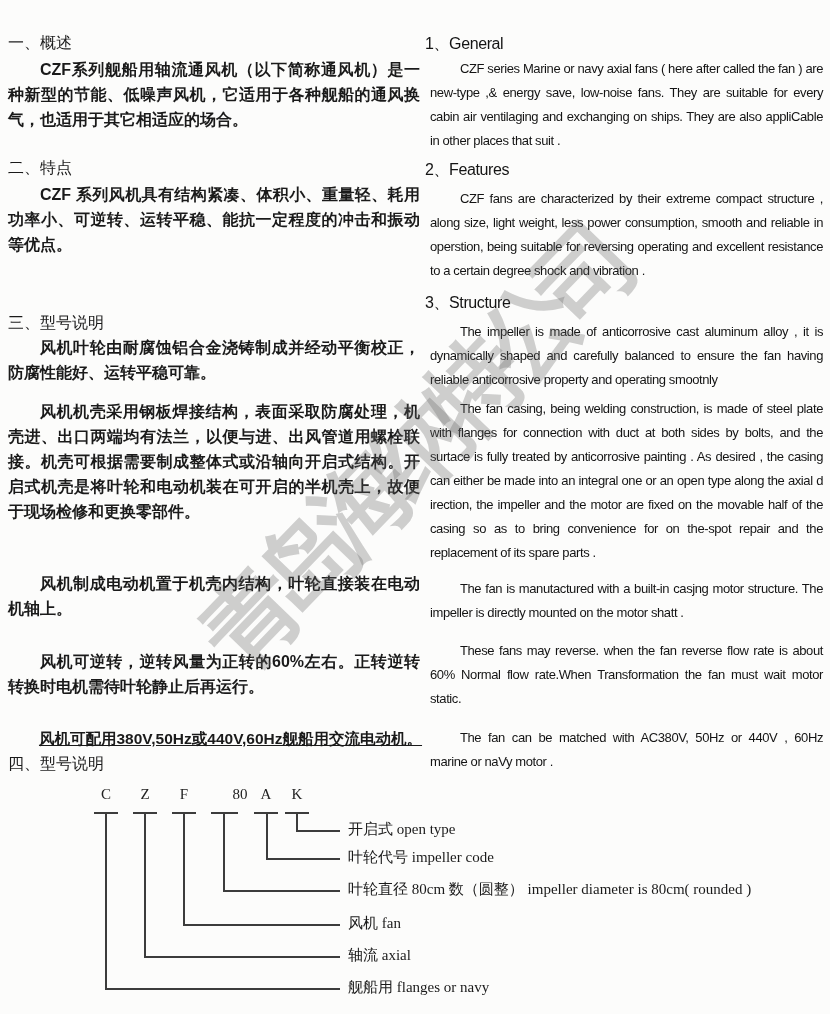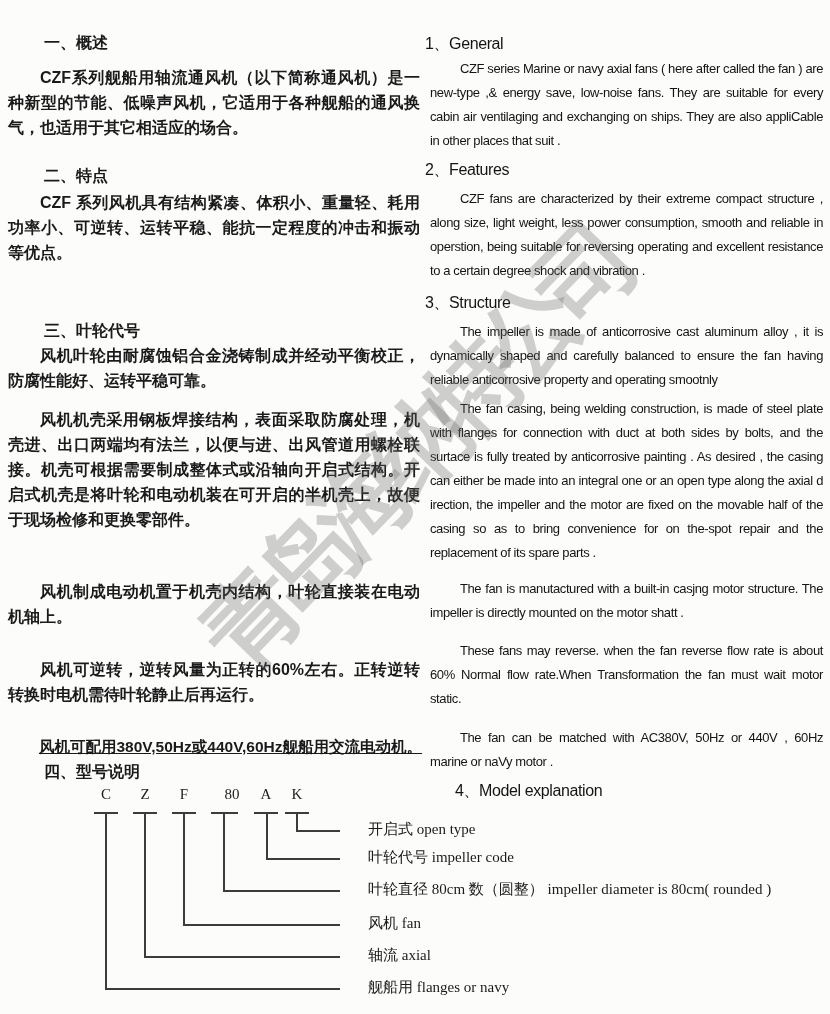--- a/index.html
+++ b/index.html
@@ -31,21 +31,21 @@
   .col-zh {
     position: absolute;
     left: 8px;
     top: 0;
     width: 412px;
     font-size: 16px;
     line-height: 25px;
     font-weight: 600;
     z-index: 2;
   }
-  .col-zh .heading { font-weight: 700; margin-left: 36px; }
+  .col-zh .heading { font-weight: 400; }
   .col-zh p { margin: 0; text-indent: 2em; text-align: justify; }
   .col-zh p.oneline { font-size: 15.5px; white-space: nowrap; text-align: left; text-decoration: underline; }
   
   .col-en {
     position: absolute;
     left: 425px;
     top: 0;
     width: 403px;
     font-size: 13px;
     line-height: 24px;
@@ -60,67 +60,66 @@
     position: absolute;
     transform: translateX(-50%);
     font-family: "Liberation Serif", serif;
     font-size: 15px;
     color: #222222;
     z-index: 3;
   }
   .ln { position: absolute; background: #3c3c3c; z-index: 3; }
   .dg-label {
     position: absolute;
-    left: 368px;
+    left: 348px;
     font-family: "Liberation Serif", serif;
     font-size: 15px;
     color: #1a1a1a;
     white-space: nowrap;
     z-index: 3;
   }
 </style>
 </head>
 <body>
 
 <div class="page">
 
   <div class="wm">青岛海纳特公司</div>
 
   <div class="col-zh">
     <div class="heading" style="margin-top:30px">一、概述</div>
-    <p style="margin-top:10px">CZF系列舰船用轴流通风机（以下简称通风机）是一种新型的节能、低噪声风机，它适用于各种舰船的通风换气，也适用于其它相适应的场合。</p>
+    <p style="margin-top:2px">CZF系列舰船用轴流通风机（以下简称通风机）是一种新型的节能、低噪声风机，它适用于各种舰船的通风换气，也适用于其它相适应的场合。</p>
     <div class="heading" style="margin-top:23px">二、特点</div>
     <p style="margin-top:2px">CZF 系列风机具有结构紧凑、体积小、重量轻、耗用功率小、可逆转、运转平稳、能抗一定程度的冲击和振动等优点。</p>
-    <div class="heading" style="margin-top:53px">三、叶轮代号</div>
+    <div class="heading" style="margin-top:53px">三、型号说明</div>
     <p>风机叶轮由耐腐蚀铝合金浇铸制成并经动平衡校正，防腐性能好、运转平稳可靠。</p>
     <p style="margin-top:14px">风机机壳采用钢板焊接结构，表面采取防腐处理，机壳进、出口两端均有法兰，以便与进、出风管道用螺栓联接。机壳可根据需要制成整体式或沿轴向开启式结构。开启式机壳是将叶轮和电动机装在可开启的半机壳上，故便于现场检修和更换零部件。</p>
     <p style="margin-top:47px">风机制成电动机置于机壳内结构，叶轮直接装在电动机轴上。</p>
     <p style="margin-top:28px">风机可逆转，逆转风量为正转的60%左右。正转逆转转换时电机需待叶轮静止后再运行。</p>
     <p class="oneline" style="margin-top:27px">风机可配用380V,50Hz或440V,60Hz舰船用交流电动机。</p>
     <div class="heading">四、型号说明</div>
   </div>
 
   <div class="col-en">
     <div class="heading" style="margin-top:32px">1、General</div>
     <p style="margin-top:1px">CZF series Marine or navy axial fans ( here after called the fan ) are new-type ,&amp; energy save, low-noise fans. They are suitable for every cabin air ventilaging and exchanging on ships. They are also appliCable in other places that suit .</p>
     <div class="heading" style="margin-top:4px">2、Features</div>
     <p>CZF fans are characterized by their extreme compact structure , along  size, light weight, less power consumption, smooth and reliable in operstion, being suitable for reversing operating and excellent resistance to a certain degree shock and vibration .</p>
     <div class="heading" style="margin-top:8px">3、Structure</div>
     <p>The impeller is made of anticorrosive cast aluminum alloy , it is dynamically shaped and carefully balanced to ensure the fan having reliable anticorrosive property and operating smootnly</p>
     <p>The fan casing, being welding construction, is made of steel plate with flanges for connection with duct at both sides by bolts, and the surtace is fully treated by anticorrosive painting . As desired , the casing can either be made into an integral one or an open type along the axial d irection, the impeller and the motor are fixed on the movable half of the casing so as to bring convenience for on the-spot repair and the replacement of its spare parts .</p>
     <p style="margin-top:12px">The fan is manutactured with a built-in casjng motor structure. The impeller is directly mounted on the motor shatt .</p>
     <p style="margin-top:14px">These fans may reverse. when the fan reverse flow rate is about 60% Normal flow rate.When Transformation the fan must wait motor static.</p>
     <p style="margin-top:15px">The fan can be matched with AC380V, 50Hz or 440V , 60Hz marine or naVy motor .</p>
-    <div class="heading" style="margin-top:2px;margin-left:30px">4、Model explanation</div>
   </div>
 
   <div class="dg-letter" style="left:106px;top:786px">C</div>
   <div class="dg-letter" style="left:145px;top:786px">Z</div>
   <div class="dg-letter" style="left:184px;top:786px">F</div>
-  <div class="dg-letter" style="left:232px;top:786px">80</div>
+  <div class="dg-letter" style="left:240px;top:786px">80</div>
   <div class="dg-letter" style="left:266px;top:786px">A</div>
   <div class="dg-letter" style="left:297px;top:786px">K</div>
 
   <div class="ln" style="left:94px;top:812px;width:24px;height:2px"></div>
   <div class="ln" style="left:133px;top:812px;width:24px;height:2px"></div>
   <div class="ln" style="left:172px;top:812px;width:24px;height:2px"></div>
   <div class="ln" style="left:211px;top:812px;width:27px;height:2px"></div>
   <div class="ln" style="left:254px;top:812px;width:24px;height:2px"></div>
   <div class="ln" style="left:285px;top:812px;width:24px;height:2px"></div>
 

